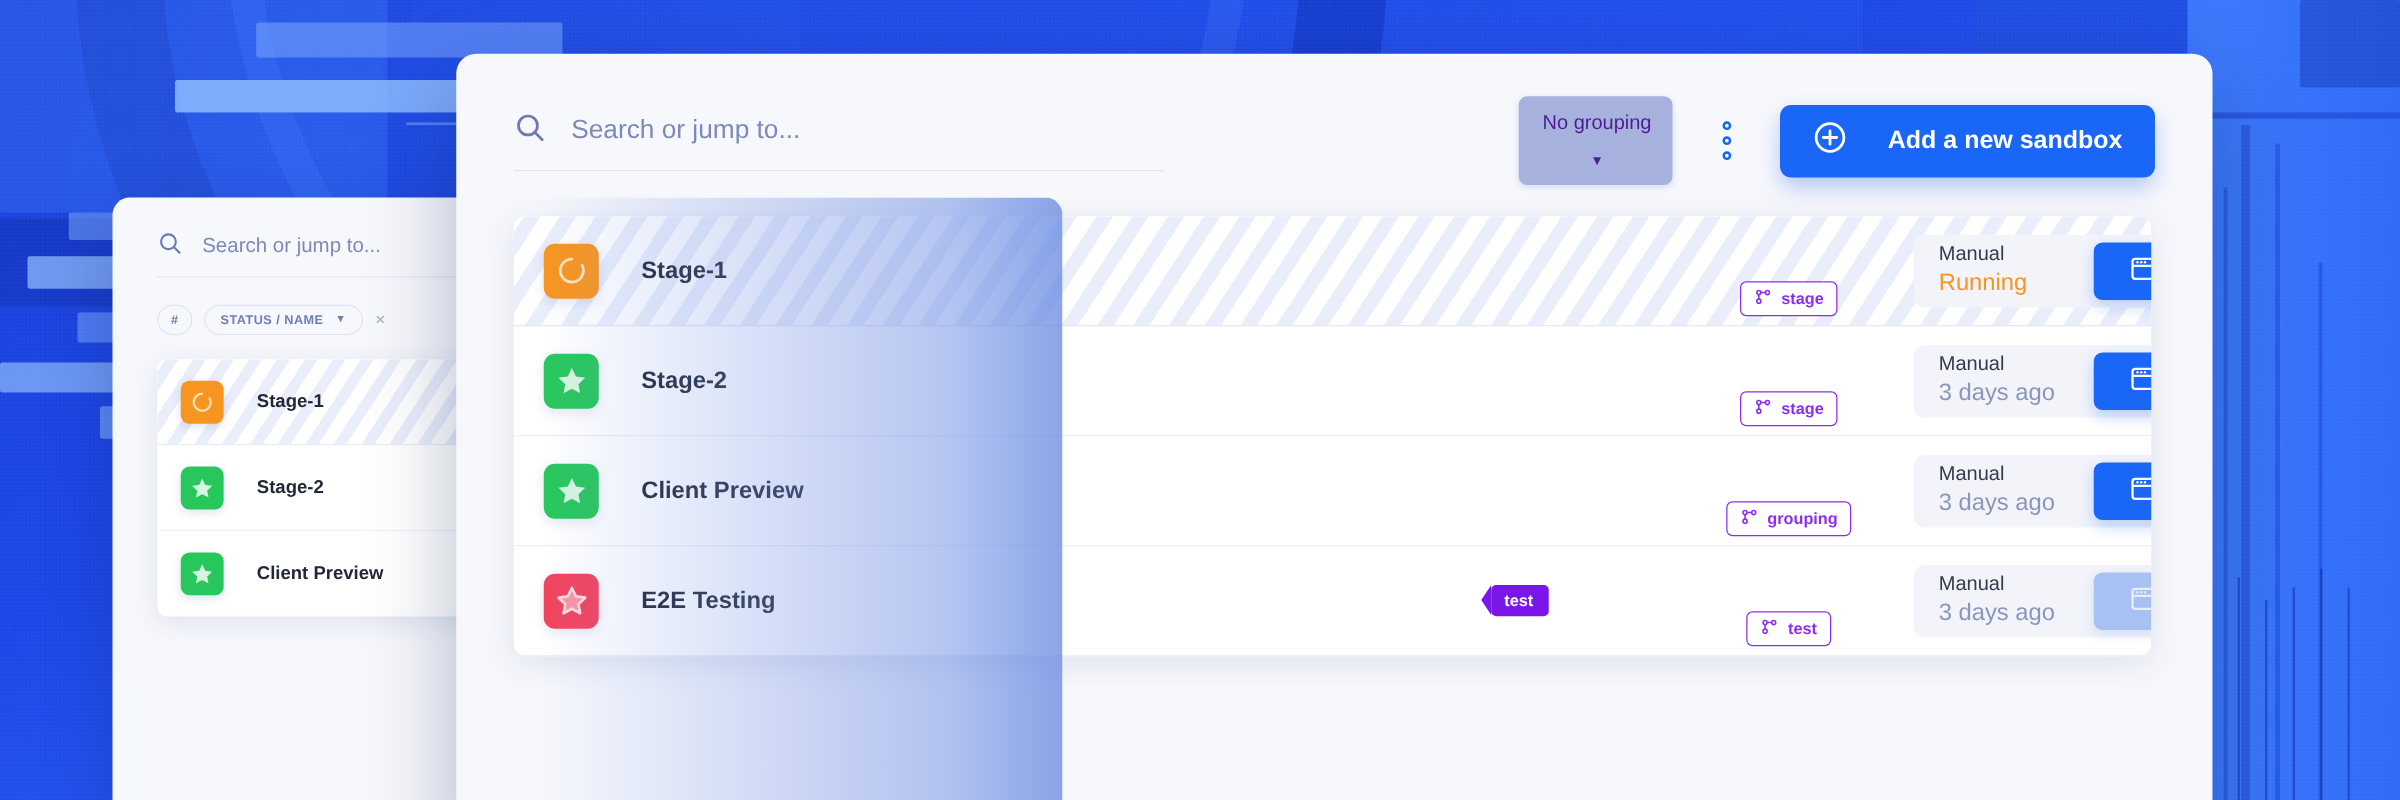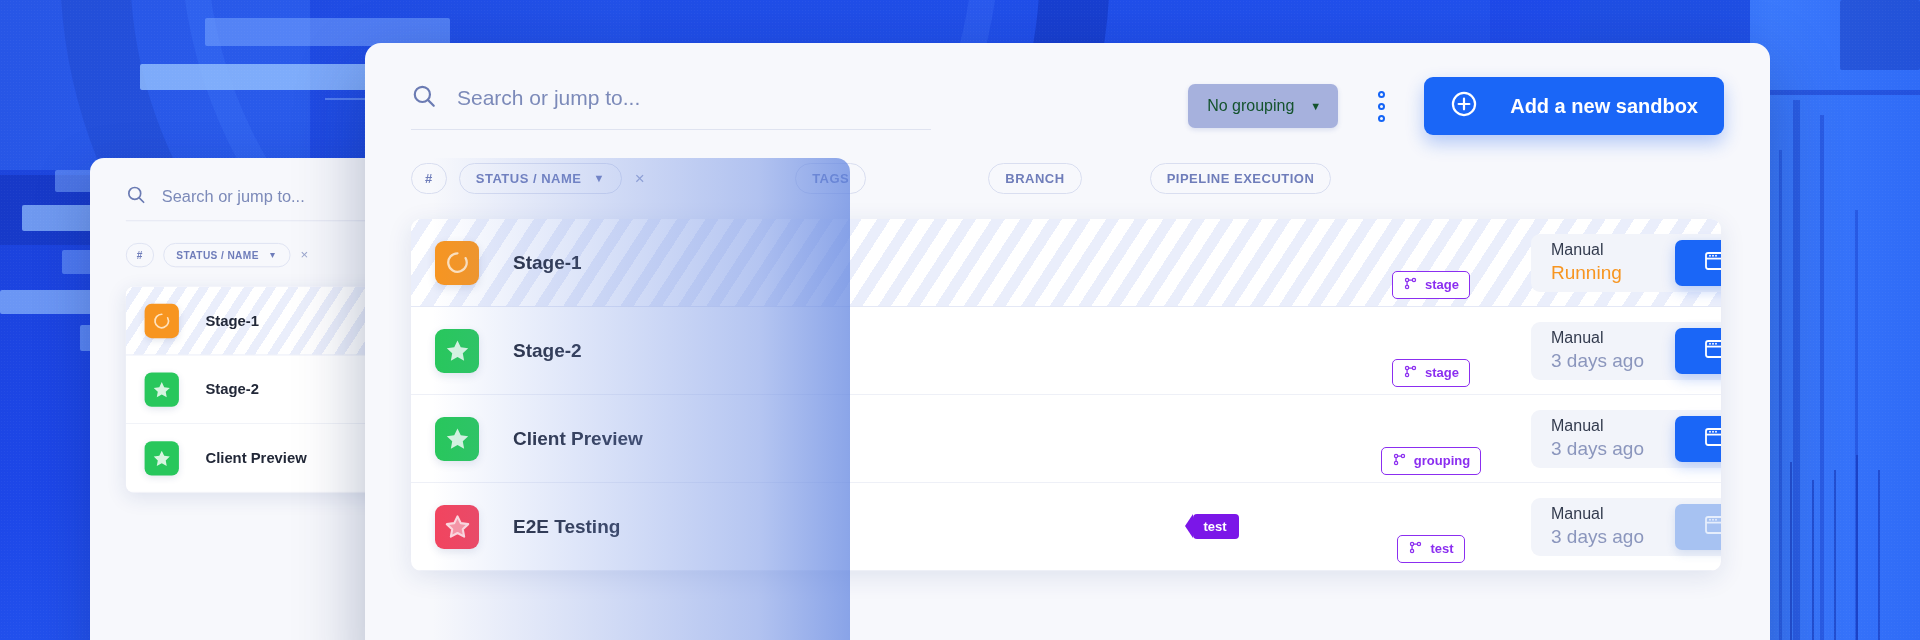--- a/index.html
+++ b/index.html
@@ -128,28 +128,29 @@
   .search-input {
     border:none; background:transparent; outline:none;
     font-family:"Liberation Sans", sans-serif;
     font-size:21px; color:#6b7bb3; width:100%;
   }
   .search-input::placeholder { color:#7c8ab9; }
 
   .hdr-spacer { flex:1 1 auto; }
 
   .grouping {
-    background:#a6b1dd; color:#14532d;
+    background:#a6b1dd; color:#4c1d95;
     font-size:16px; font-weight:400;
     border:none; border-radius:7px;
     padding:13px 17px 13px 19px;
     display:flex; align-items:center; gap:16px;
     cursor:pointer;
     font-family:"Liberation Sans", sans-serif;
     box-shadow:0 2px 5px rgba(40,70,160,.14);
+    flex-direction:column;
   }
   .caret { font-size:11px; line-height:1; }
 
   .kebab {
     width:30px; height:44px;
     display:flex; flex-direction:column; align-items:center; justify-content:center;
     gap:5px; cursor:pointer; margin:0 10px;
   }
   .kebab i {
     width:7px; height:7px; border-radius:50%;
@@ -398,35 +399,20 @@
         <svg width="28" height="28" viewBox="0 0 24 24" fill="none" stroke="#ffffff" stroke-width="1.9" stroke-linecap="round">
           <circle cx="12" cy="12" r="9.5"></circle>
             <line x1="12" y1="7.4" x2="12" y2="16.6"></line>
             <line x1="7.4" y1="12" x2="16.6" y2="12"></line>
         </svg>
       </span>
       <span>Add a new sandbox</span>
     </button>
   </div>
 
-  <div class="chips">
-    <span class="chip chip-hash">#</span>
-    <span style="width:12px;"></span>
-    <span class="chip">
-      <span>STATUS / NAME</span>
-      <span class="caret">▼</span>
-    </span>
-    <span class="chip-x">×</span>
-    <span class="chip-gap-a"></span>
-    <span class="chip">TAGS</span>
-    <span class="chip-gap-b"></span>
-    <span class="chip">BRANCH</span>
-    <span class="chip-gap-c"></span>
-    <span class="chip">PIPELINE EXECUTION</span>
-  </div>
 
   <div class="list">
 
     <div class="row striped">
       <div class="tile orange">
         <svg width="27" height="27" viewBox="0 0 24 24" fill="none" stroke="#ffe2bd" stroke-width="2" stroke-linecap="round">
           <path d="M12 3.8a8.2 8.2 0 1 0 7.2 4.3"></path>
         </svg>
       </div>
       <div class="row-name">Stage-1</div>

